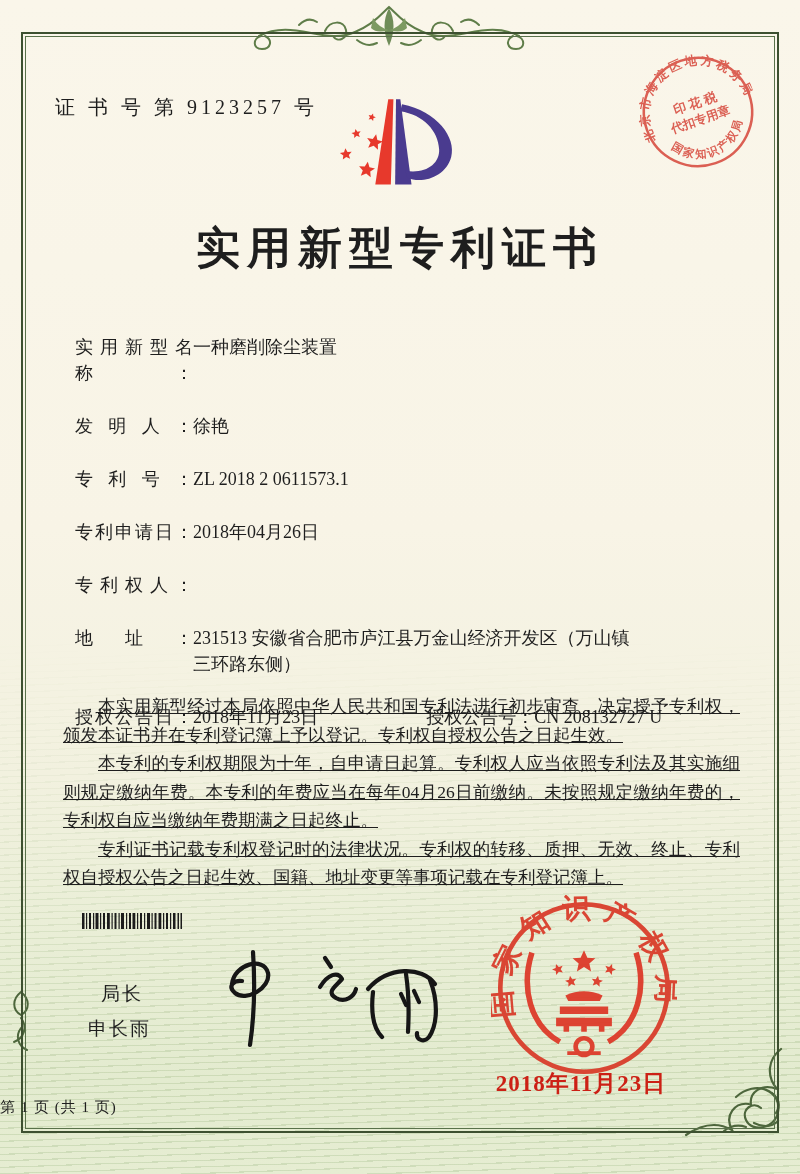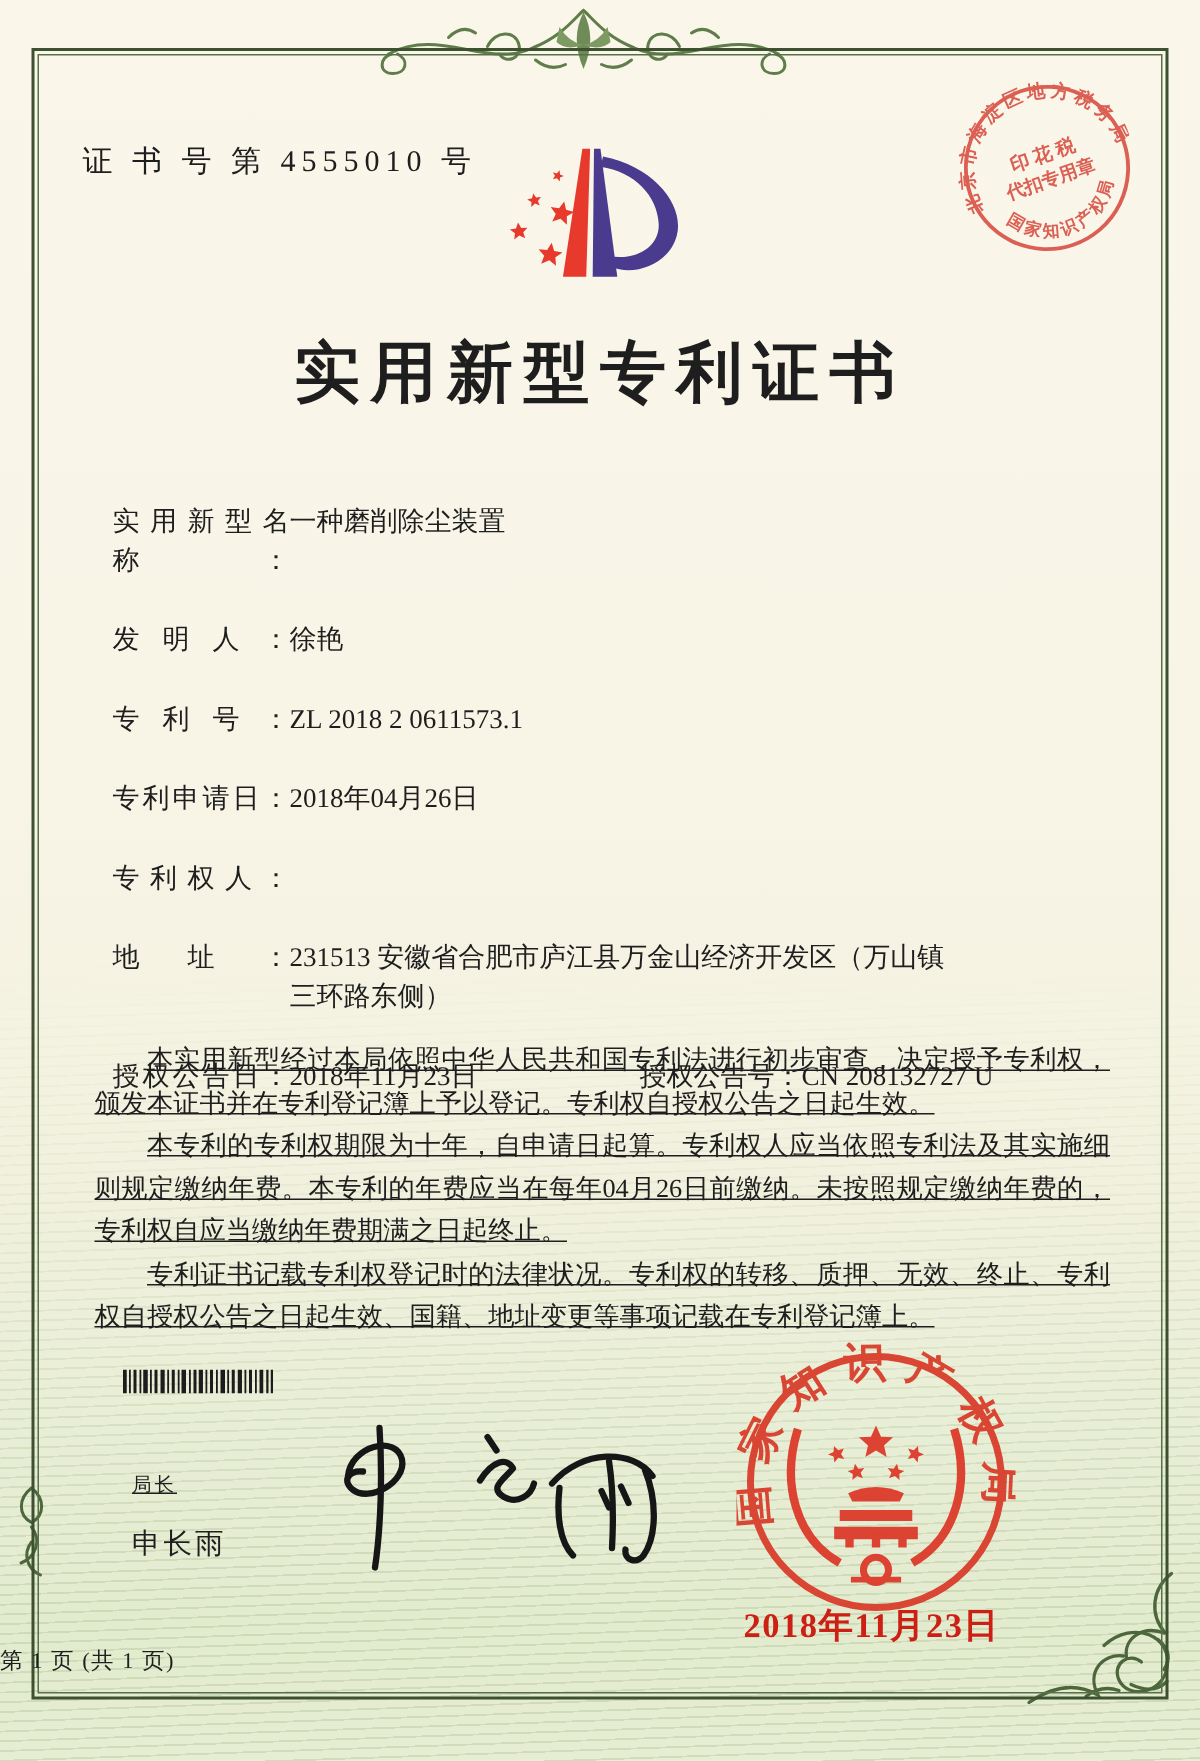--- a/index.html
+++ b/index.html
@@ -36,21 +36,21 @@
   .f-value{display:inline-block;white-space:pre-wrap;margin-left:0;}
   .frow.last{margin-bottom:0;}
   .grant-pair{margin-left:108px;display:flex;}
   .grant-pair .f-label{width:auto;flex:0 0 auto;text-align-last:auto;}
   .body-text{
     position:absolute;left:63px;top:692px;width:677px;
     font-size:17.5px;line-height:28.5px;text-align:justify;
   }
   .body-text p{margin:0;text-indent:2em;text-decoration:underline;}
   .barcode{position:absolute;left:82px;top:913px;}
-  .sig-title{position:absolute;left:88px;top:981px;font-size:13px;letter-spacing:2px;text-decoration:underline;}
+  .sig-title{position:absolute;left:101px;top:981px;font-size:19px;letter-spacing:2px;}
   .sig-name{position:absolute;left:88px;top:1016px;font-size:19px;letter-spacing:2px;}
   .signature{position:absolute;left:208px;top:942px;}
   .seal{position:absolute;left:491px;top:895px;width:186px;height:186px;opacity:.93;}
   .seal-date{
     position:absolute;left:486px;top:1068px;width:190px;text-align:center;
     color:#cc2015;font-size:23px;font-weight:bold;letter-spacing:1px;z-index:5;
   }
   .tax-stamp{position:absolute;left:639px;top:53px;width:118px;height:118px;transform:rotate(-19deg);opacity:.85;}
   .footer{position:absolute;left:0;top:1098px;width:760px;text-align:left;font-size:15px;letter-spacing:1px;}
   .ornament{position:absolute;pointer-events:none;}
@@ -94,21 +94,21 @@
 <svg class="ornament orn-left" width="32" height="70" viewBox="0 0 32 70">
   <g stroke="#4d663c" stroke-width="2" fill="none" stroke-linecap="round">
     <path d="M15,4 c-9,7 -9,18 0,23 c9,-5 9,-16 0,-23"></path>
     <path d="M15,30 c7,9 3,20 -7,24"></path>
     <path d="M15,40 c-6,8 -3,18 6,22"></path>
   </g>
 </svg>
 
 <div class="frame"></div>
 
-<div class="cert-no">证 书 号 第 4555010 号</div>
+<div class="cert-no">证 书 号 第 9123257 号</div>
 
 <svg class="tax-stamp" viewBox="0 0 120 120">
   <circle cx="60" cy="60" r="55" fill="none" stroke="#d6463a" stroke-width="2.6"></circle>
   <defs>
     <path id="taxTopArc" d="M 11,77 A 51,51 0 1 1 109,77"></path>
     <path id="taxBotArc" d="M 21,84 A 45,45 0 0 0 99,84"></path>
   </defs>
   <text font-size="12.5" fill="#d6463a" font-weight="bold" letter-spacing="3">
     <textPath href="#taxTopArc" startOffset="4">北京市海淀区地方税务局</textPath>
   </text>

